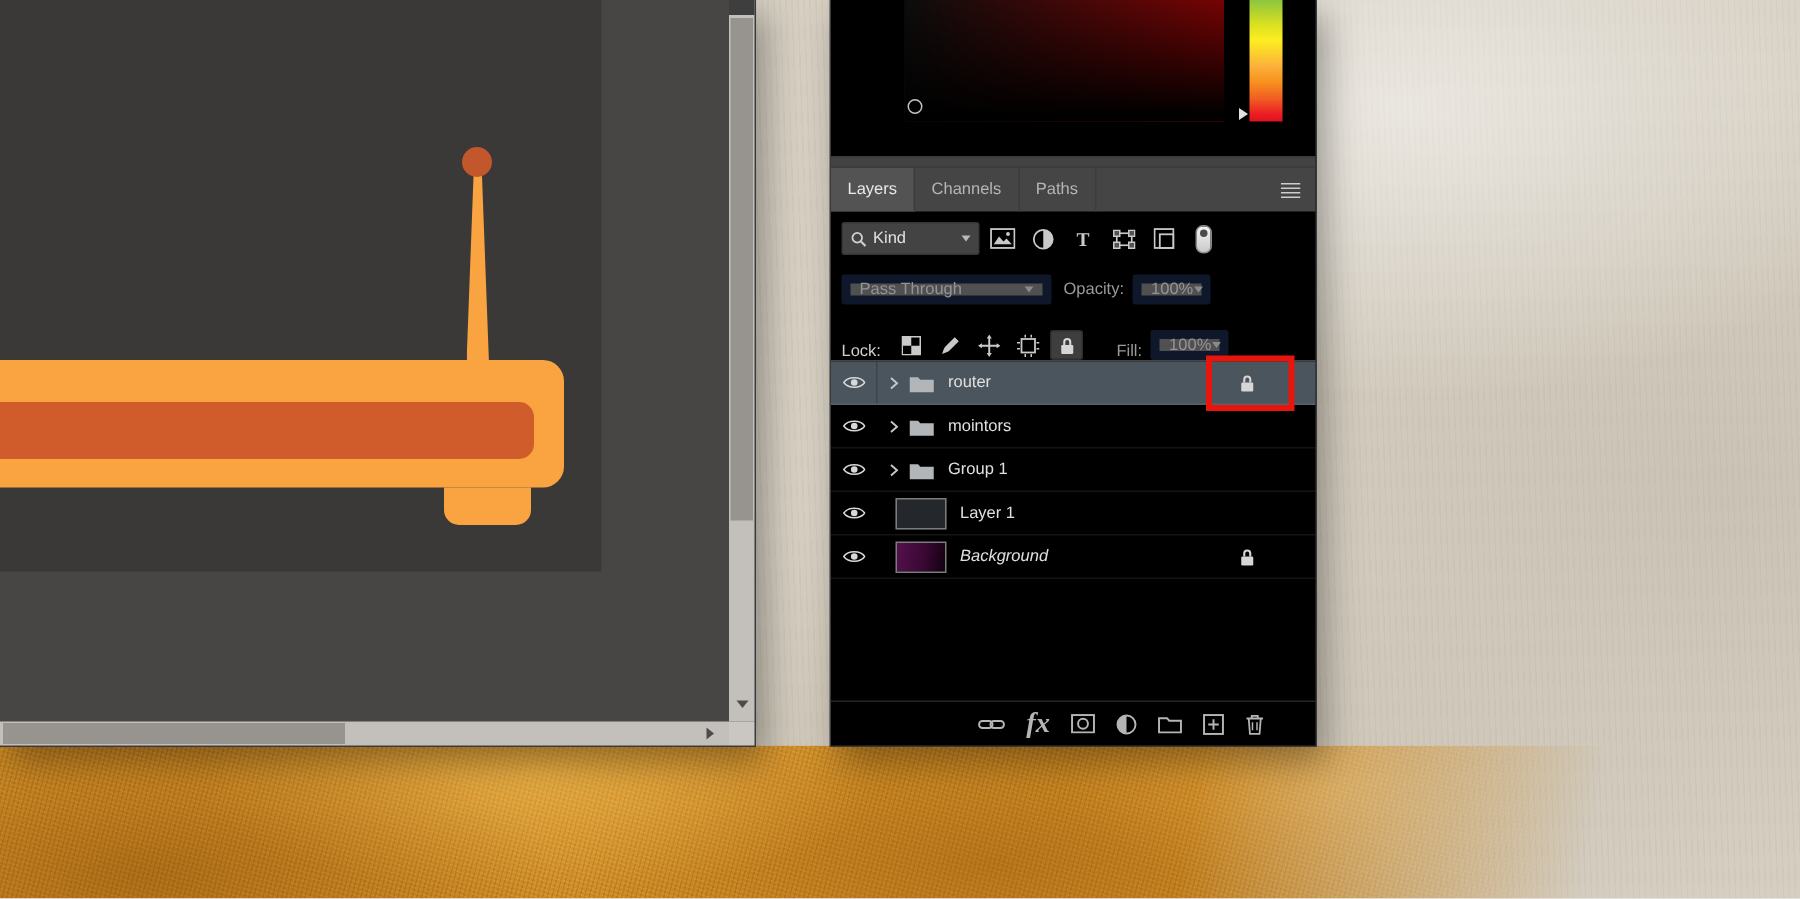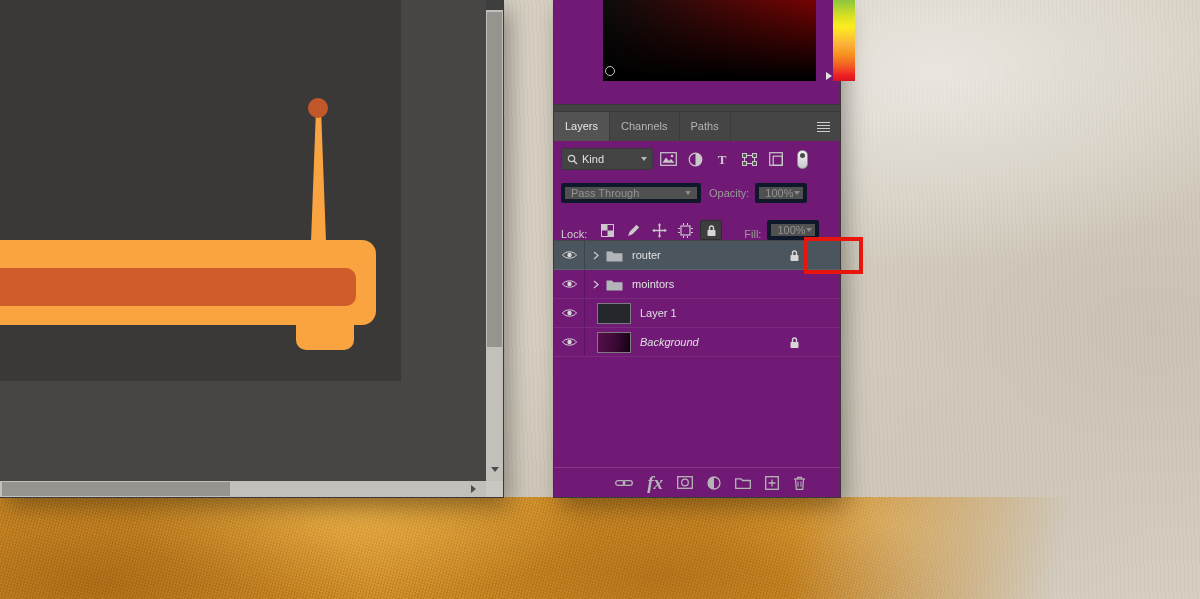--- a/index.html
+++ b/index.html
@@ -53,22 +53,22 @@
   .v-btn    { position:absolute; left:0; bottom:2px; width:17px; height:20px; display:flex; align-items:center; justify-content:center; }
   .h-scroll { position:absolute; left:0; top:481px; width:486px; height:16px; background:#c3c0bb; }
   .h-thumb  { position:absolute; left:2px; top:1px; width:228px; height:14px; background:#97948f; }
   .h-btn    { position:absolute; right:4px; top:0; width:18px; height:16px; display:flex; align-items:center; justify-content:center; }
   .corner   { position:absolute; right:0; top:481px; width:17px; height:16px; background:#cac7c2; }
   .tri-down  { width:0; height:0; border-left:4px solid transparent; border-right:4px solid transparent; border-top:5px solid #4c4c4c; }
   .tri-right { width:0; height:0; border-top:4px solid transparent; border-bottom:4px solid transparent; border-left:5px solid #4c4c4c; }
 
   
   .ps-panel {
-    position:absolute; left:554px; top:0; width:286px; height:497px;
-    background:#701a75;
+    position:absolute; left:554px; top:0; width:323px; height:497px;
+    background:#000000;
     box-shadow:0 0 0 1px #3a3a3a, 6px 10px 22px rgba(0,0,0,0.35);
     font-size:11px; color:#dcdcdc;
   }
   .color-area { position:relative; height:104px; }
   .sat-field {
     position:absolute; left:49px; top:0; width:213px; height:81px;
     background:
       linear-gradient(to bottom, rgba(0,0,0,0.40), #000 96%),
       linear-gradient(to right, #141414, #c40505);
   }
@@ -93,21 +93,21 @@
   .chev { width:0; height:0; border-left:3.5px solid transparent; border-right:3.5px solid transparent; border-top:4px solid #b9b9b9; }
   .kind-box .chev { margin-left:auto; }
   .filter-btn { width:24px; height:22px; display:flex; align-items:center; justify-content:center; margin-left:3px; }
   .filter-btn:first-of-type { margin-left:9px; }
   .type-glyph { font-family:"Liberation Serif", serif; font-weight:bold; font-size:13px; color:#c9c9c9; line-height:1; }
   .filter-toggle { margin-left:9px; width:11px; height:19px; border-radius:5px; border:1px solid #8a8a8a;
     background:linear-gradient(#f4f4f4, #c9c9c9); position:relative; }
   .filter-toggle .dot { position:absolute; left:2px; top:2.5px; width:5px; height:5px; border-radius:50%; background:#4a4a4a; }
 
   .blend-row { height:32px; display:flex; align-items:center; padding:0 7px; color:#9a9a9a; }
-  .drop { height:20px; border:4px solid #0f172a; border-radius:2px; background:#505050;
+  .drop { height:20px; border:6px solid #0f172a; border-radius:2px; background:#505050;
     display:flex; align-items:center; padding:0 6px; color:#949494; }
   .drop .chev { margin-left:auto; border-top-color:#8a8a8a; }
   .blend-select { width:140px; }
   .opacity-label { margin-left:8px; }
   .val-select { width:52px; margin-left:6px; }
 
   .lock-row { height:31px; display:flex; align-items:flex-end; padding:0 7px; }
   .lock-label { color:#d0d0d0; margin-right:5px; }
   .lock-btn { width:22px; height:20px; display:flex; align-items:center; justify-content:center; margin-left:4px; border-radius:2px; }
   .lock-btn.active { background:#3e3e3e; border:1px solid #2d2d2d; }
@@ -324,20 +324,39 @@
           </svg>
       </span>
       <span class="folder-ic">
         <svg width="17" height="13" viewBox="0 0 17 13">
             <path d="M0.5 2.5 H6 L7.5 4.2 H16.5 V12.5 H0.5 Z" fill="#b3b6b9"></path>
           </svg>
       </span>
       <span class="row-label">mointors</span>
     </div>
 
+    <div class="layer-row">
+      <div class="eye-col">
+        <svg width="15" height="10" viewBox="0 0 15 10">
+          <path d="M0.5 5 C3.5 0.8 11.5 0.8 14.5 5 C11.5 9.2 3.5 9.2 0.5 5 Z" fill="none" stroke="#d8d8d8"></path>
+          <circle cx="7.5" cy="5" r="2.2" fill="#d8d8d8"></circle>
+        </svg>
+      </div>
+      <span class="disclosure">
+        <svg width="6" height="9" viewBox="0 0 6 9">
+            <path d="M1 1 L5 4.5 L1 8" fill="none" stroke="#c6c6c6" stroke-width="1.3"></path>
+          </svg>
+      </span>
+      <span class="folder-ic">
+        <svg width="17" height="13" viewBox="0 0 17 13">
+            <path d="M0.5 2.5 H6 L7.5 4.2 H16.5 V12.5 H0.5 Z" fill="#b3b6b9"></path>
+          </svg>
+      </span>
+      <span class="row-label">Group 1</span>
+    </div>
 
     <div class="layer-row">
       <div class="eye-col">
         <svg width="15" height="10" viewBox="0 0 15 10">
           <path d="M0.5 5 C3.5 0.8 11.5 0.8 14.5 5 C11.5 9.2 3.5 9.2 0.5 5 Z" fill="none" stroke="#d8d8d8"></path>
           <circle cx="7.5" cy="5" r="2.2" fill="#d8d8d8"></circle>
         </svg>
       </div>
       <span class="thumb layer1"></span>
       <span class="row-label">Layer 1</span>

